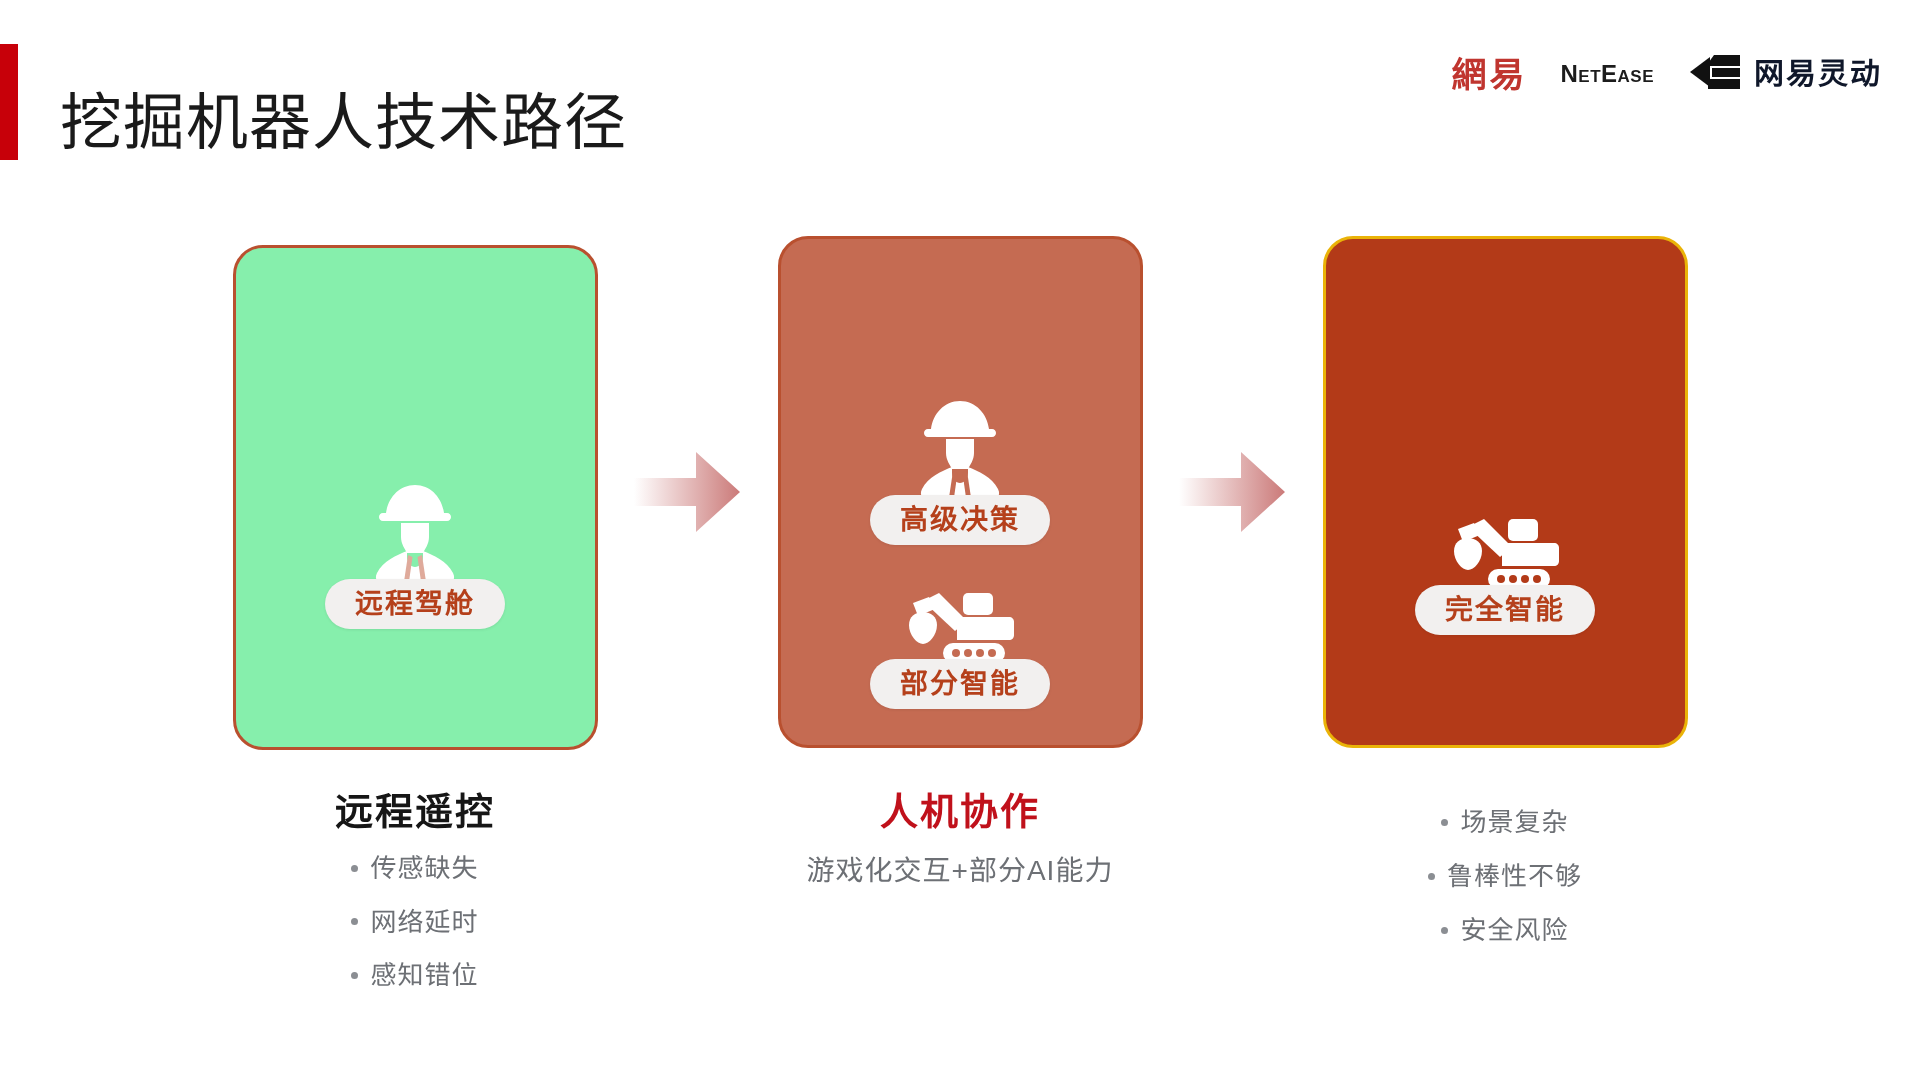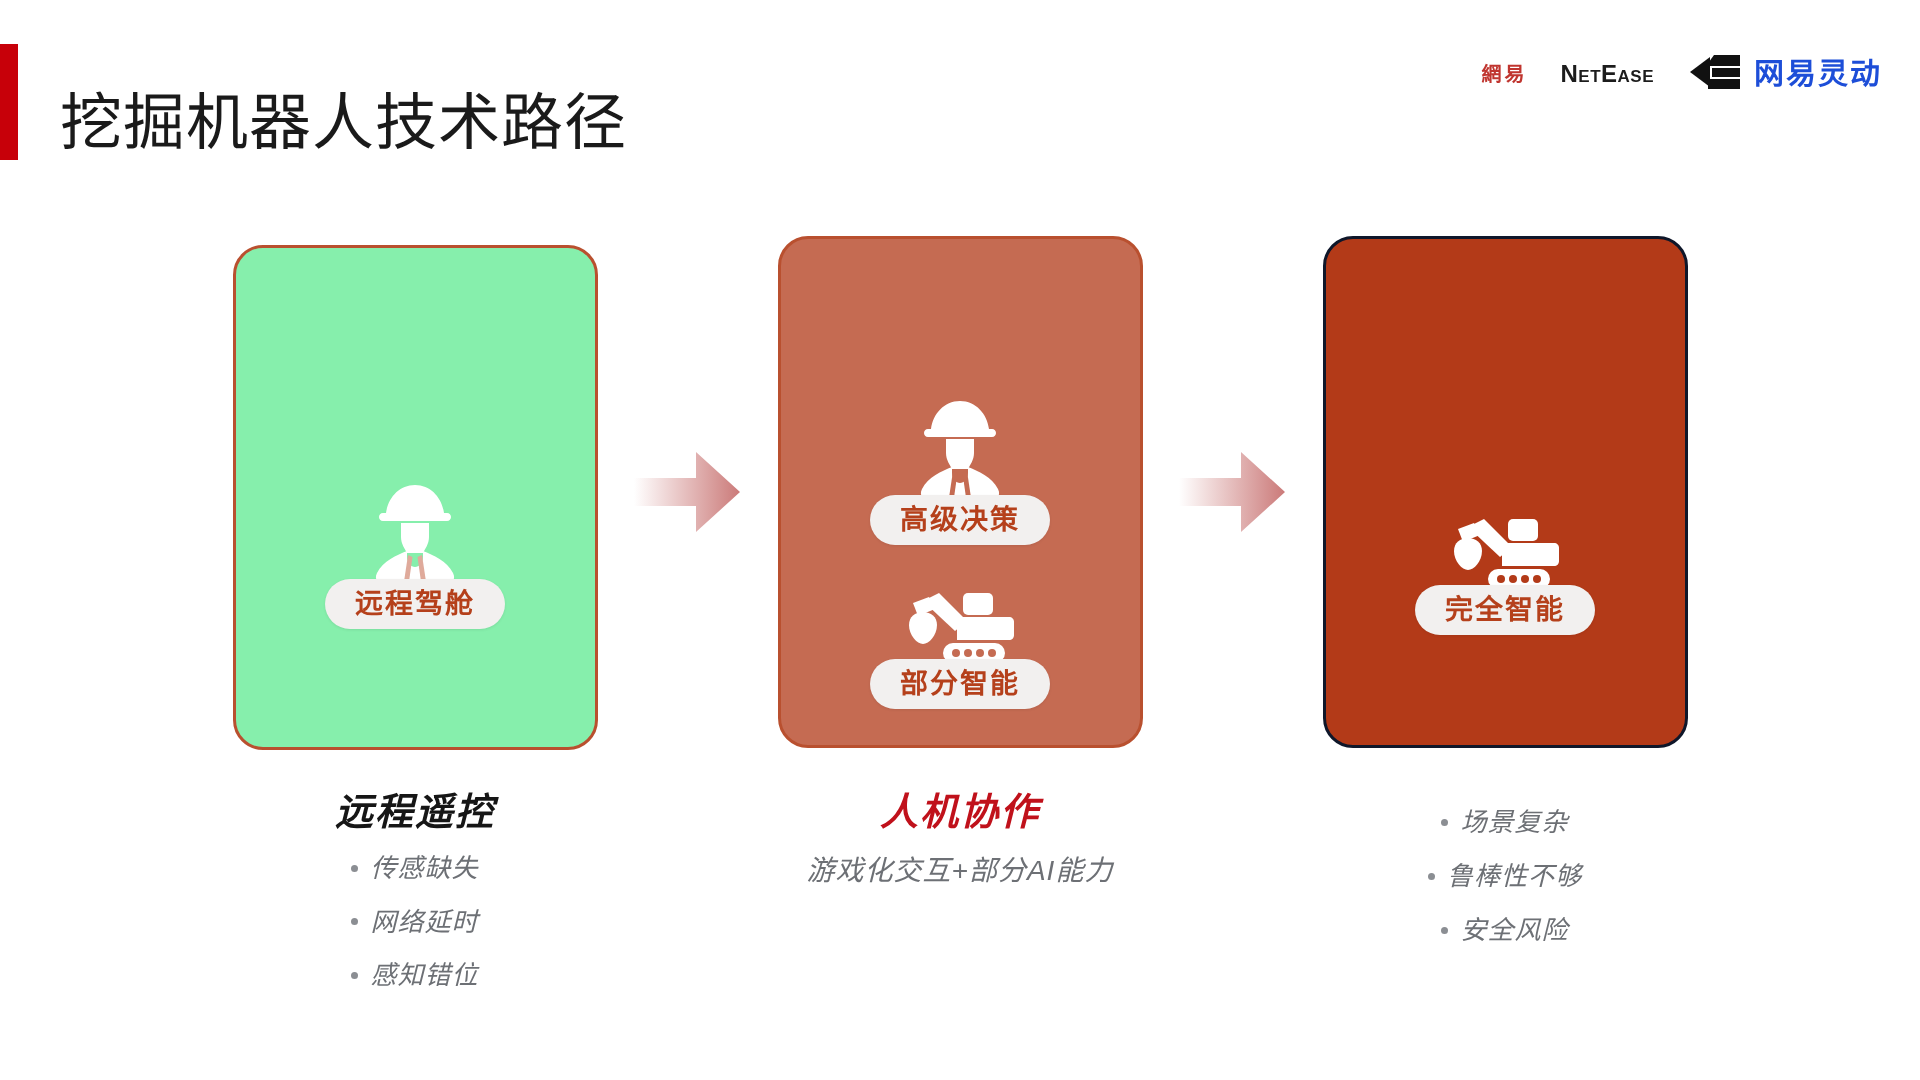--- a/index.html
+++ b/index.html
@@ -26,32 +26,32 @@
   }
 
   #brand-row{
     position:absolute;right:38px;top:52px;
     display:flex;align-items:center;gap:34px;
     height:44px;
   }
   .brand-netease{display:flex;align-items:center;gap:9px;}
   .ne-cn{
     font-family:"DejaVu Serif","Liberation Serif",serif;
-    font-size:20px;font-weight:700;color:#c0352f;
+    font-size:35px;font-weight:700;color:#c0352f;
     letter-spacing:3px;line-height:1;
   }
   .ne-en{
     font-size:24px;font-weight:700;color:#1c1c1c;
     letter-spacing:0.5px;line-height:1;
     font-variant:small-caps;
     margin-left:24px;
   }
   .brand-lingdong{display:flex;align-items:center;gap:12px;}
   .ld-cn{
-    font-size:30px;font-weight:600;color:#1d4ed8;
+    font-size:30px;font-weight:600;color:#0f172a;
     letter-spacing:2px;line-height:1;
   }
 
   
   #stage{
     position:absolute;left:0;top:236px;
     width:1920px;height:560px;
     display:flex;align-items:flex-start;justify-content:center;
   }
   .card{
@@ -67,21 +67,21 @@
     background:#86efac;border:3px solid #b9502f;
     padding-bottom:118px;
   }
   .card.c2{
     height:512px;margin-top:0;
     background:#c56b52;border:3px solid #b9502f;
     padding-bottom:36px;
   }
   .card.c3{
     height:512px;margin-top:0;
-    background:#b33a18;border:3px solid #0f172a;
+    background:#b33a18;border:3px solid #eab308;
     padding-bottom:110px;
     text-align:right;
   }
 
   .icon-block{display:flex;flex-direction:column;align-items:center;}
   .icon-block + .icon-block{margin-top:42px;}
   .glyph{display:block;}
   .badge{
     margin-top:-10px;
     background:#f2f0ef;
@@ -104,21 +104,20 @@
 
   
   #captions{
     position:absolute;left:0;top:790px;
     width:1920px;height:250px;
     display:flex;justify-content:center;
   }
   .caption-col{
     width:365px;
     text-align:center;
-    font-style:italic;
   }
   .caption-gap{width:180px;flex:0 0 auto;}
   .cap-title{
     font-size:38px;font-weight:700;
     color:#161616;letter-spacing:2px;
     line-height:1.2;
     white-space:nowrap;
   }
   .cap-title.highlight{color:#c0111b;}
   .cap-sub{

